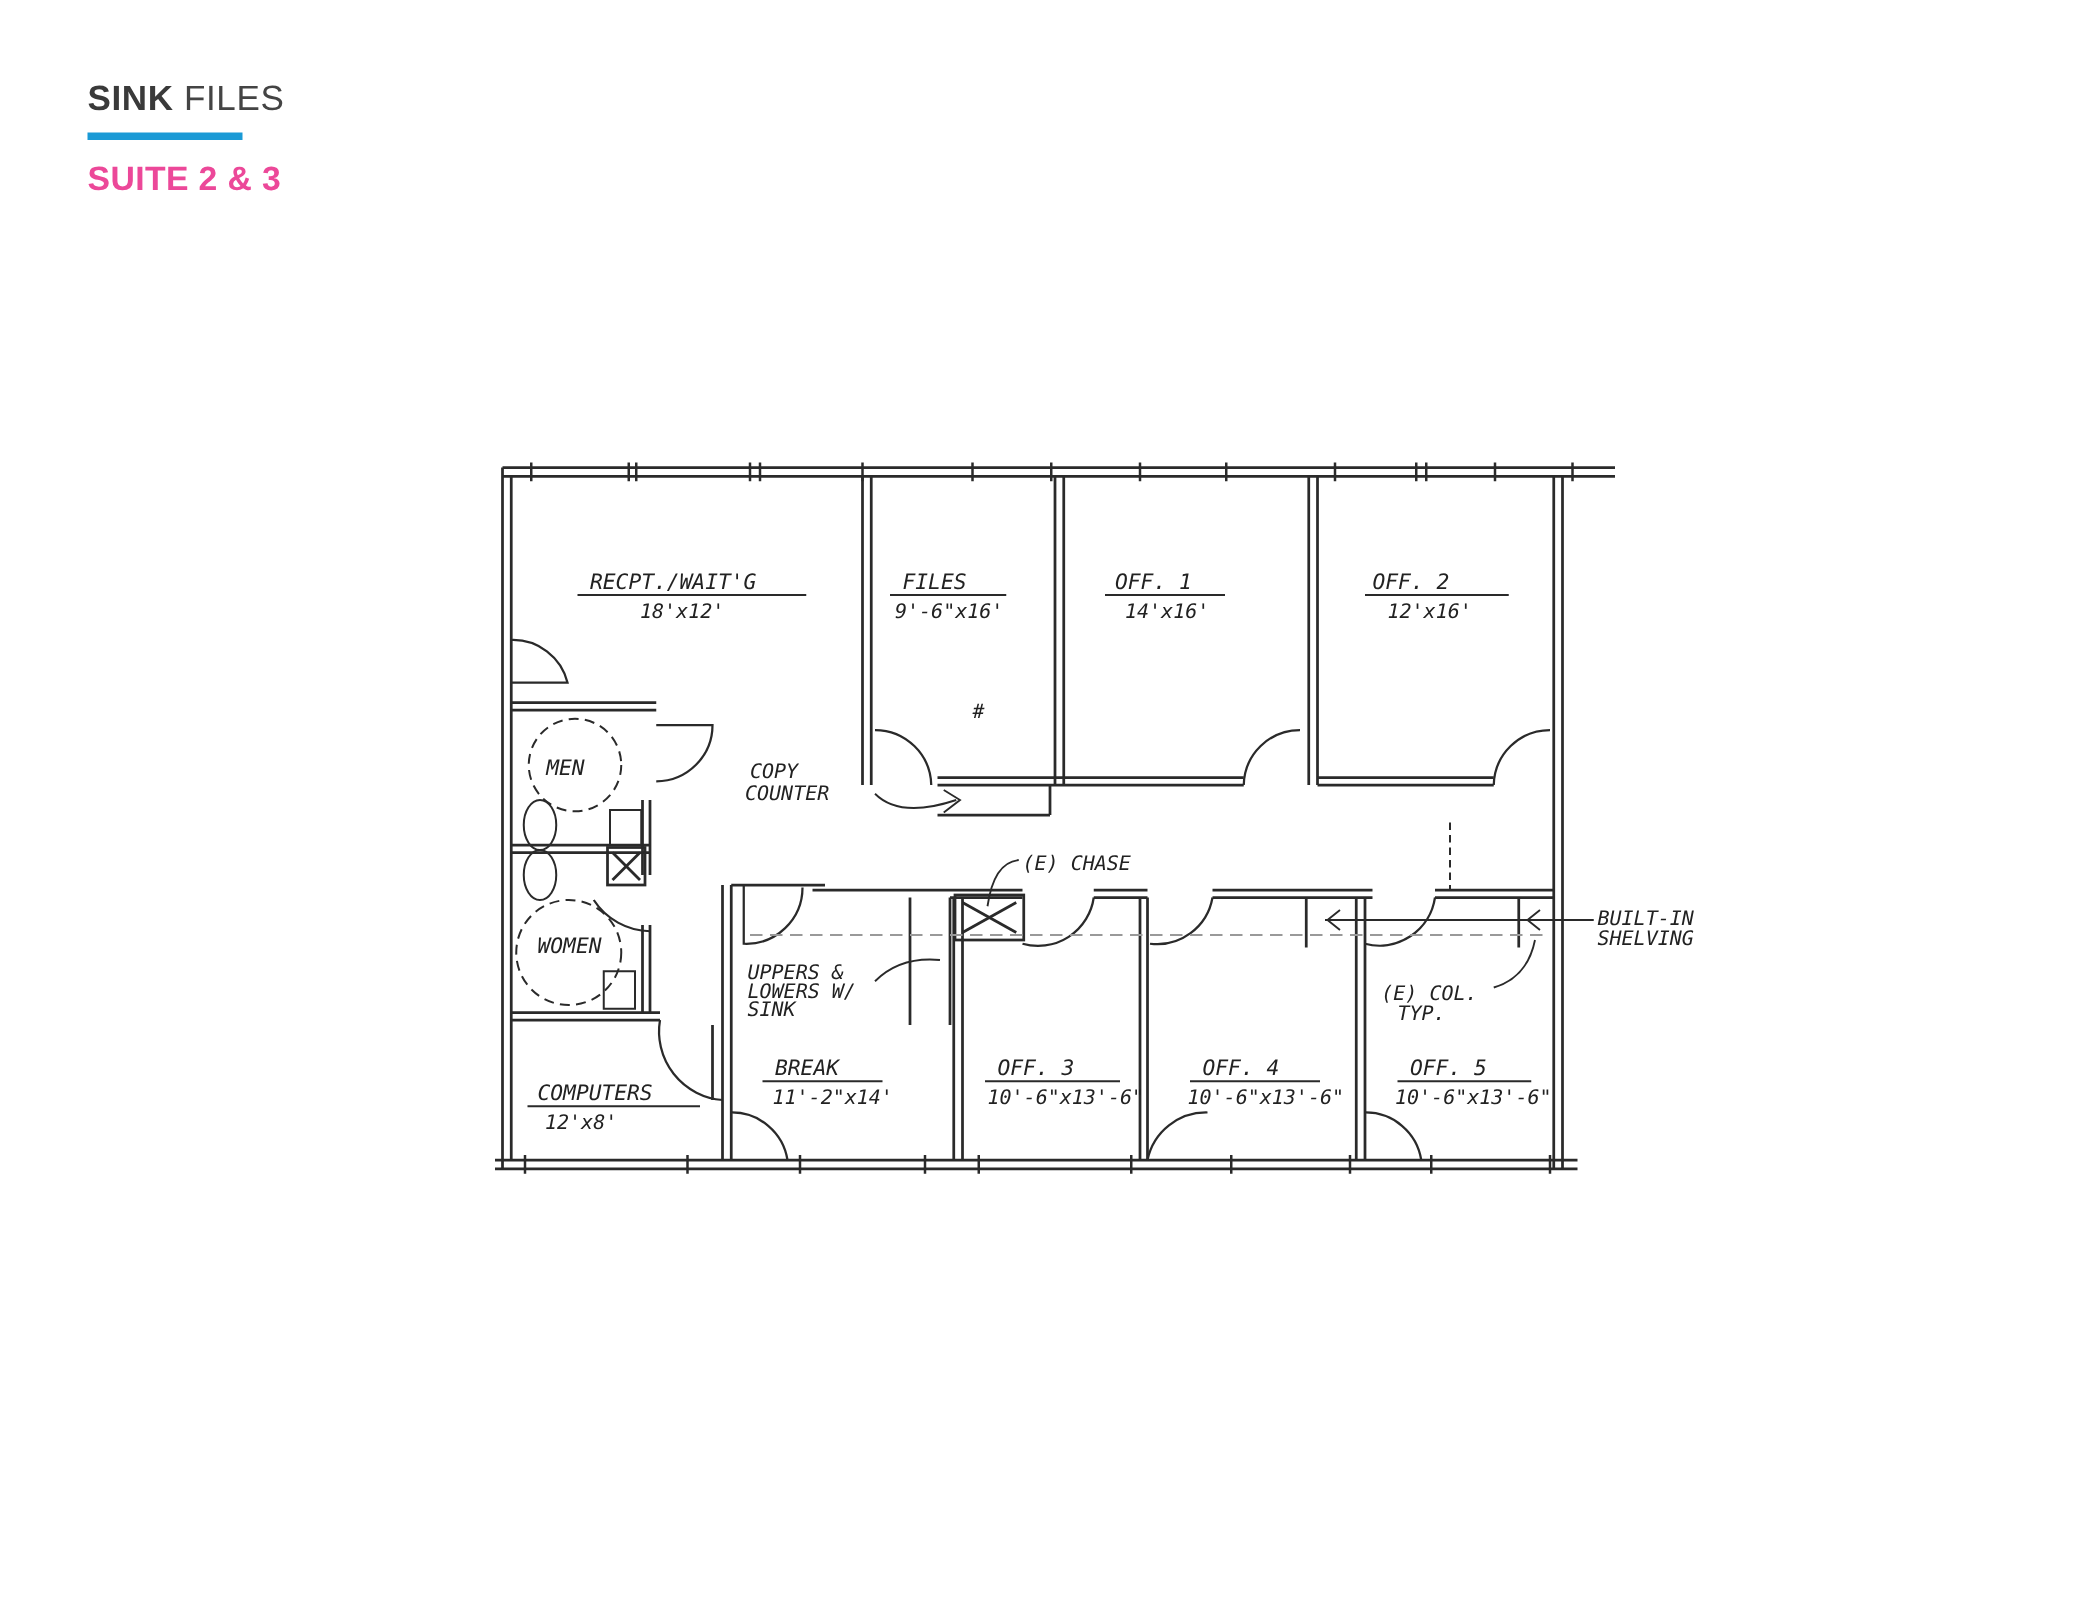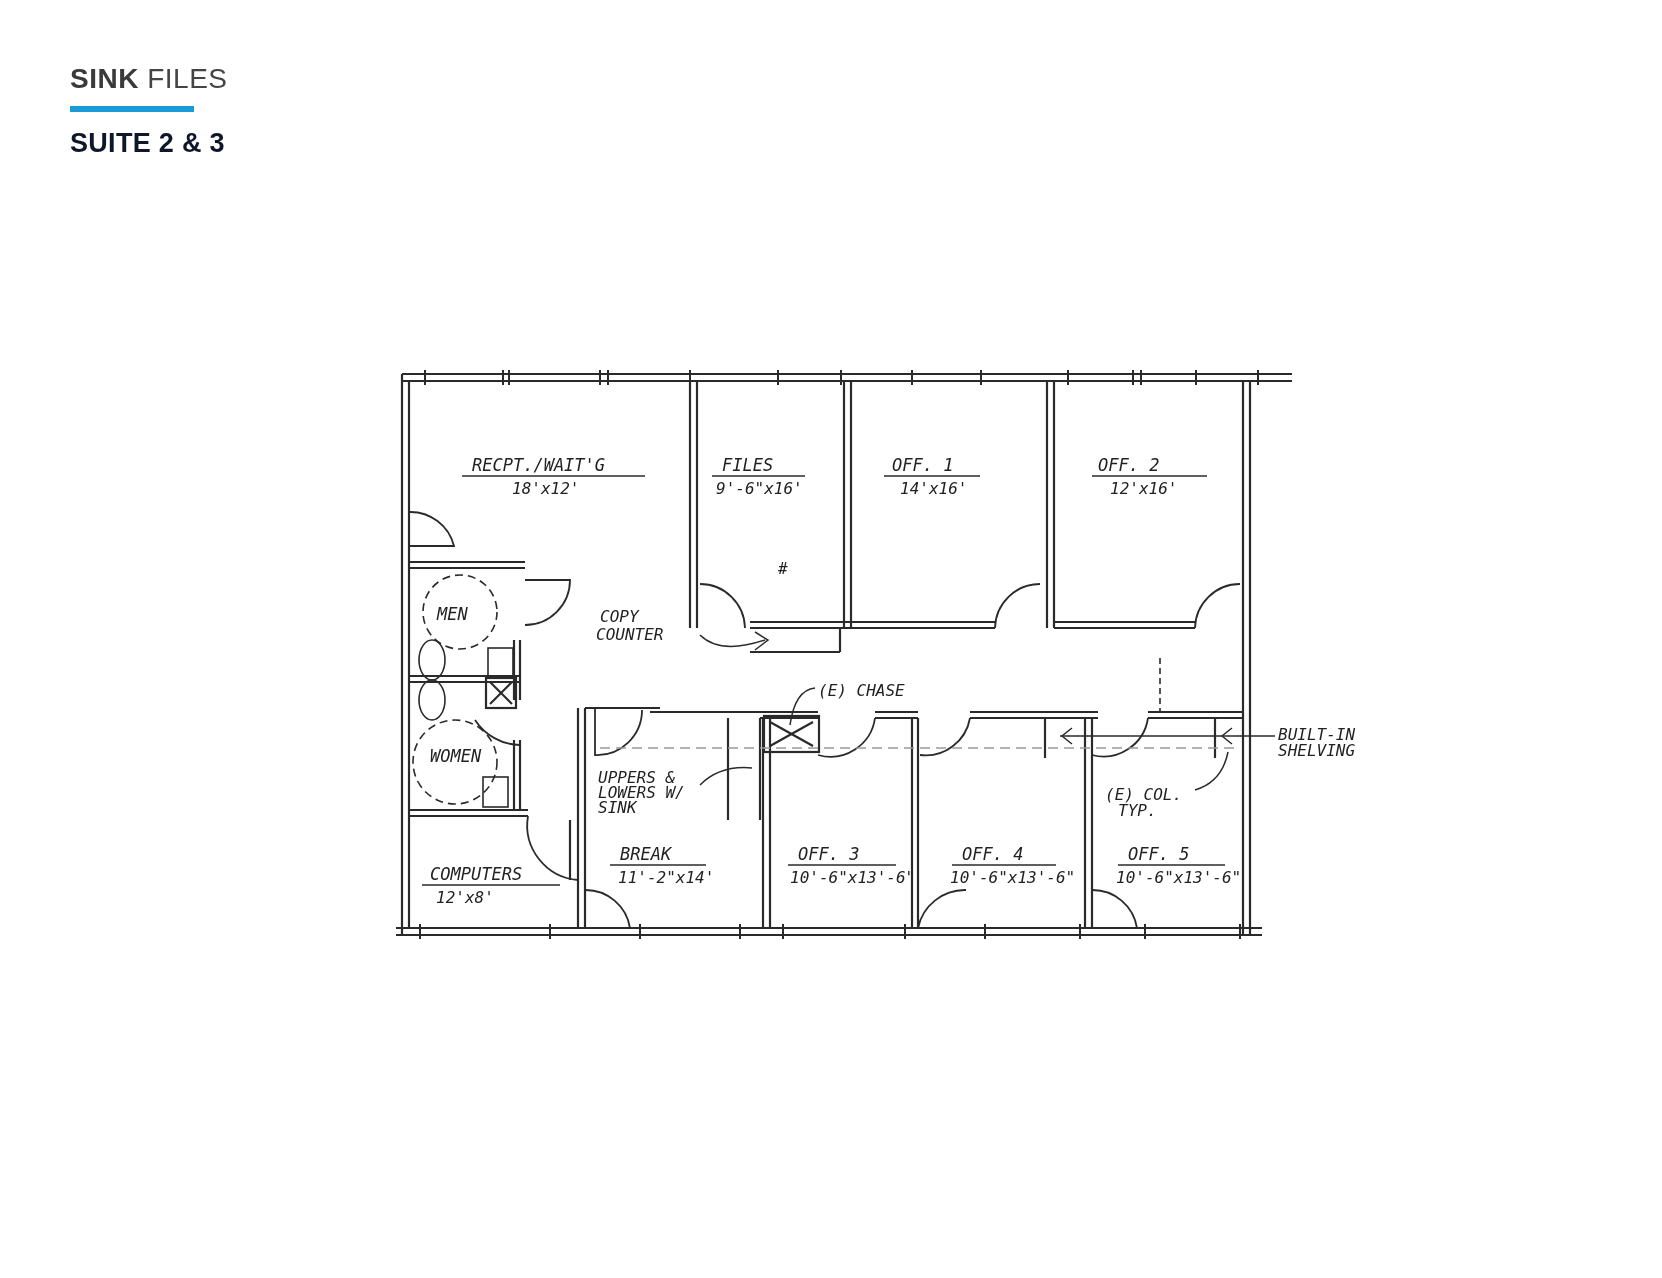--- a/index.html
+++ b/index.html
@@ -2,21 +2,21 @@
 <html><head>
 <meta charset="utf-8">
 <style>
   html, body { margin:0; padding:0; background:#ffffff; }
   body { width:1662px; height:1278px; position:relative; overflow:hidden; font-family:"Liberation Sans", sans-serif; }
   .header { position:absolute; left:70px; top:62px; }
   .title { font-size:28px; color:#3a3a3a; letter-spacing:0.5px; line-height:34px; }
   .title .bold { font-weight:bold; }
   .title .light { font-weight:normal; color:#444; }
   .underline { width:124px; height:6px; margin-top:10px; }
-  .subtitle { font-size:27px; font-weight:bold; color:#0f172a; margin-top:16px; letter-spacing:0.3px; }
+  .subtitle { font-size:27px; font-weight:bold; color:#ec4899; margin-top:16px; letter-spacing:0.3px; }
   .plan { position:absolute; left:0; top:0; width:1662px; height:1278px; }
   .plan text { font-family:"DejaVu Sans Mono", monospace; fill:#222; }
   .w { stroke:#2a2a2a; fill:none; }
   .lab { font-size:17px; font-style:italic; }
   .dim { font-size:16px; font-style:italic; }
 </style>
 </head>
 <body>
 
 <div class="header">

